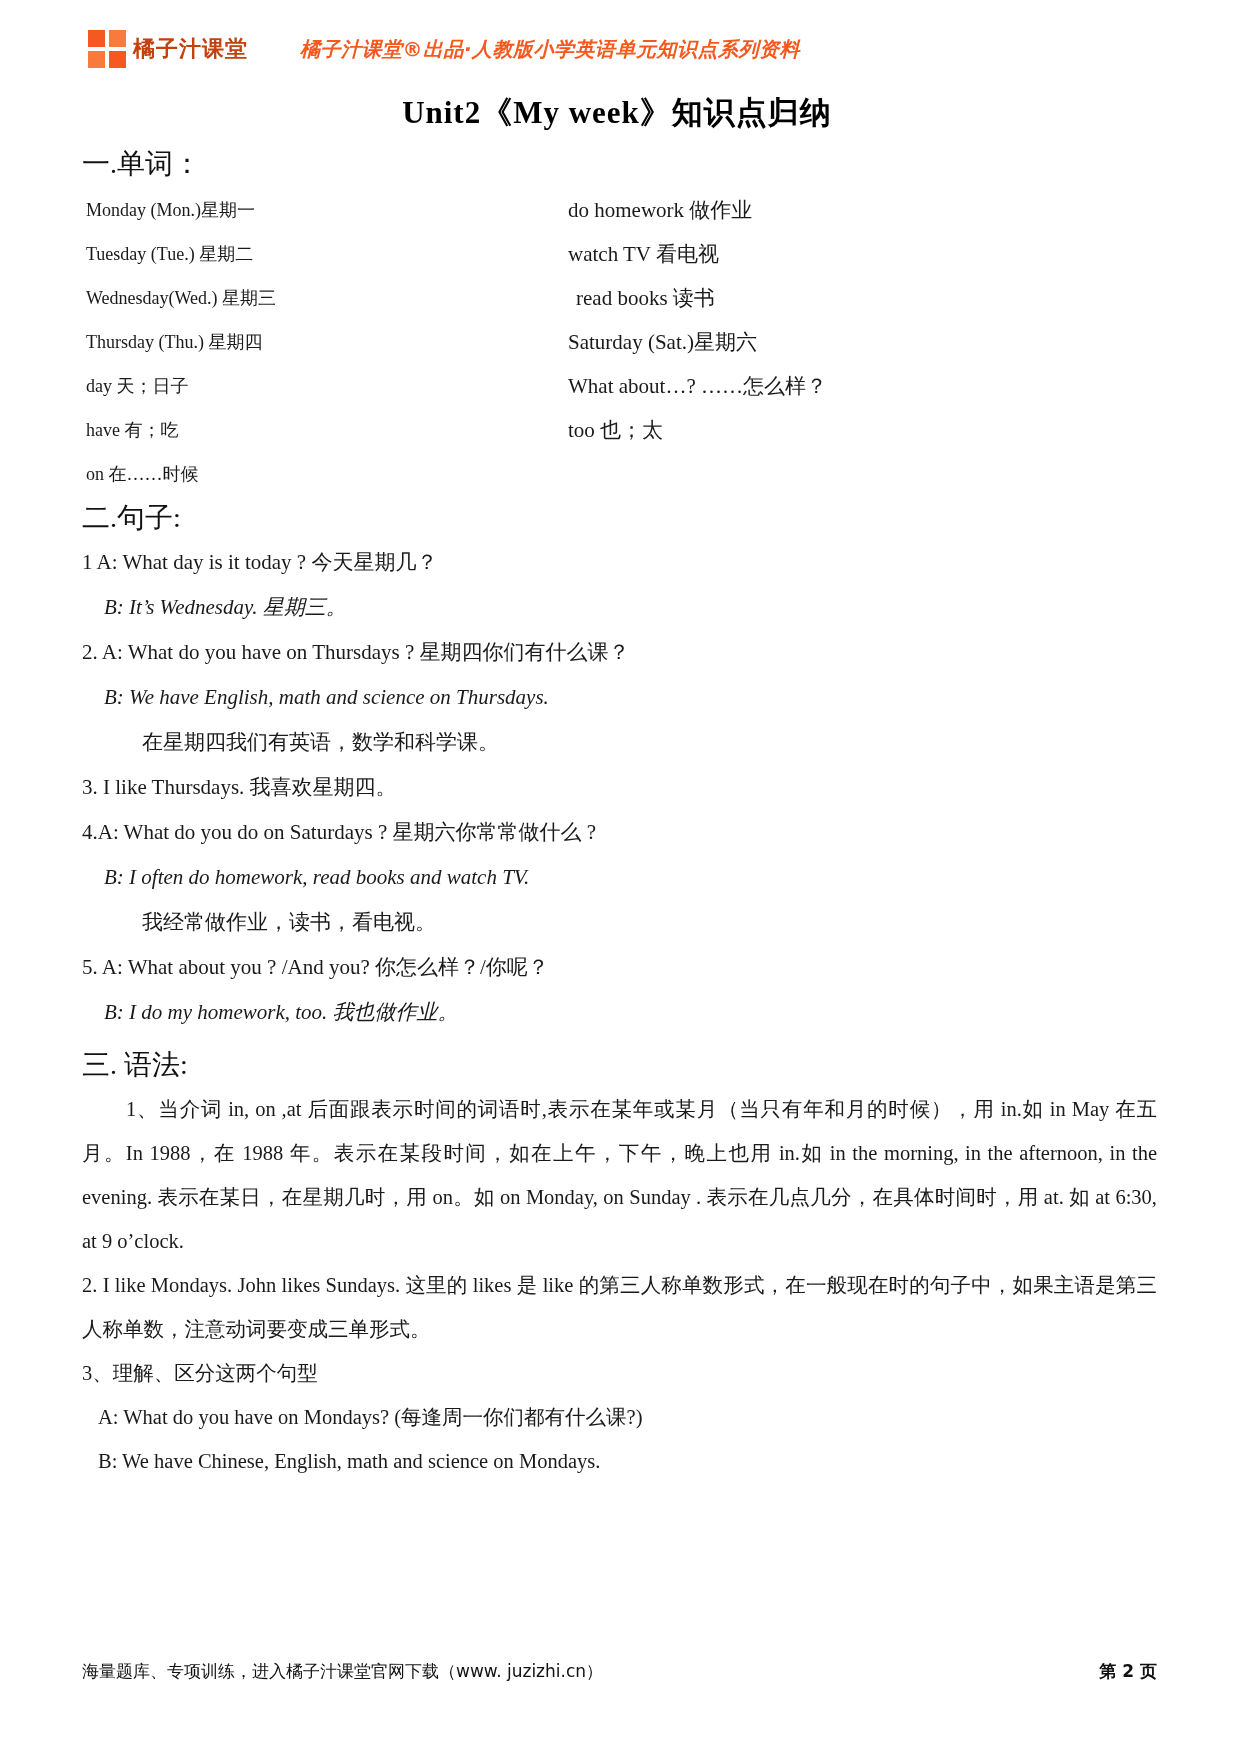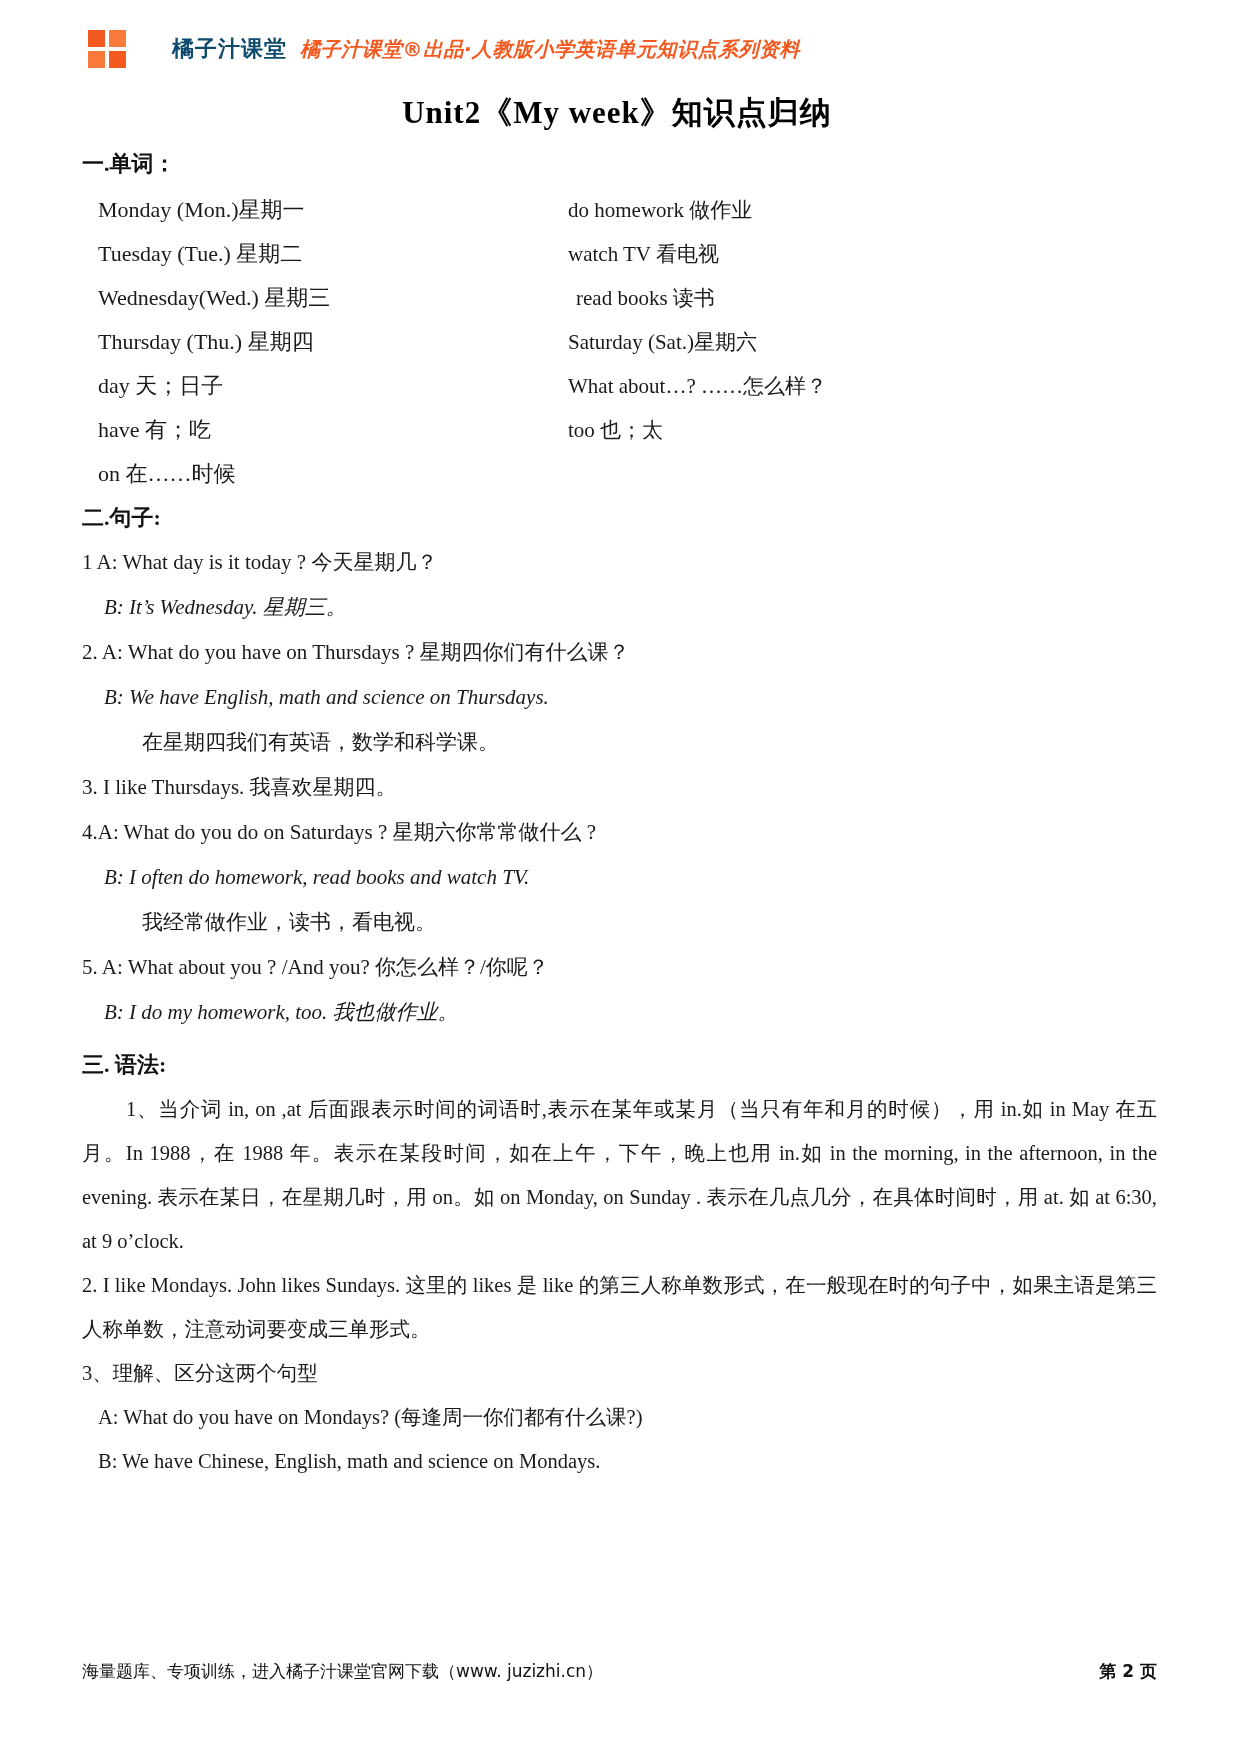--- a/index.html
+++ b/index.html
@@ -52,24 +52,23 @@
     display: block;
     background: #f4591f;
   }
   .logo-grid span.s2 { background: #fa7a3c; }
   .logo-grid span.s3 { background: #fa7a3c; }
   .logo-grid span.s4 { background: #f4591f; }
   .brand-name {
     font-family: "DejaVu Sans", sans-serif;
     font-size: 22px;
     font-weight: bold;
-    color: #0c4a6e;
+    color: #c2410c;
     letter-spacing: 1px;
     white-space: nowrap;
-    margin-left: 39px;
   }
   .header-title {
     position: absolute;
     left: 300px;
     top: 14px;
     font-family: "DejaVu Sans", sans-serif;
     font-size: 20px;
     font-weight: bold;
     color: #f4591f;
     letter-spacing: 0.5px;
@@ -91,43 +90,43 @@
   }
 
   
   .content {
     position: absolute;
     top: 142px;
     left: 82px;
     width: 1075px;
   }
   .sec-head {
-    font-size: 22px;
-    font-weight: bold;
+    font-size: 28px;
+    font-weight: normal;
     line-height: 44px;
     color: #111;
   }
   .sec-head.sp {
     margin-top: 8px;
   }
 
   
   .vocab {
     margin-top: 2px;
   }
   .vrow {
     position: relative;
     height: 44px;
     line-height: 44px;
   }
   .vcol-l {
     position: absolute;
-    left: 16px;
-    top: 0;
-    font-size: 22px;
+    left: 4px;
+    top: 0;
+    font-size: 18px;
     white-space: nowrap;
   }
   .vcol-r {
     position: absolute;
     left: 486px;
     top: 0;
     font-size: 21px;
     white-space: nowrap;
   }
   .vcol-r.ind { left: 494px; }

